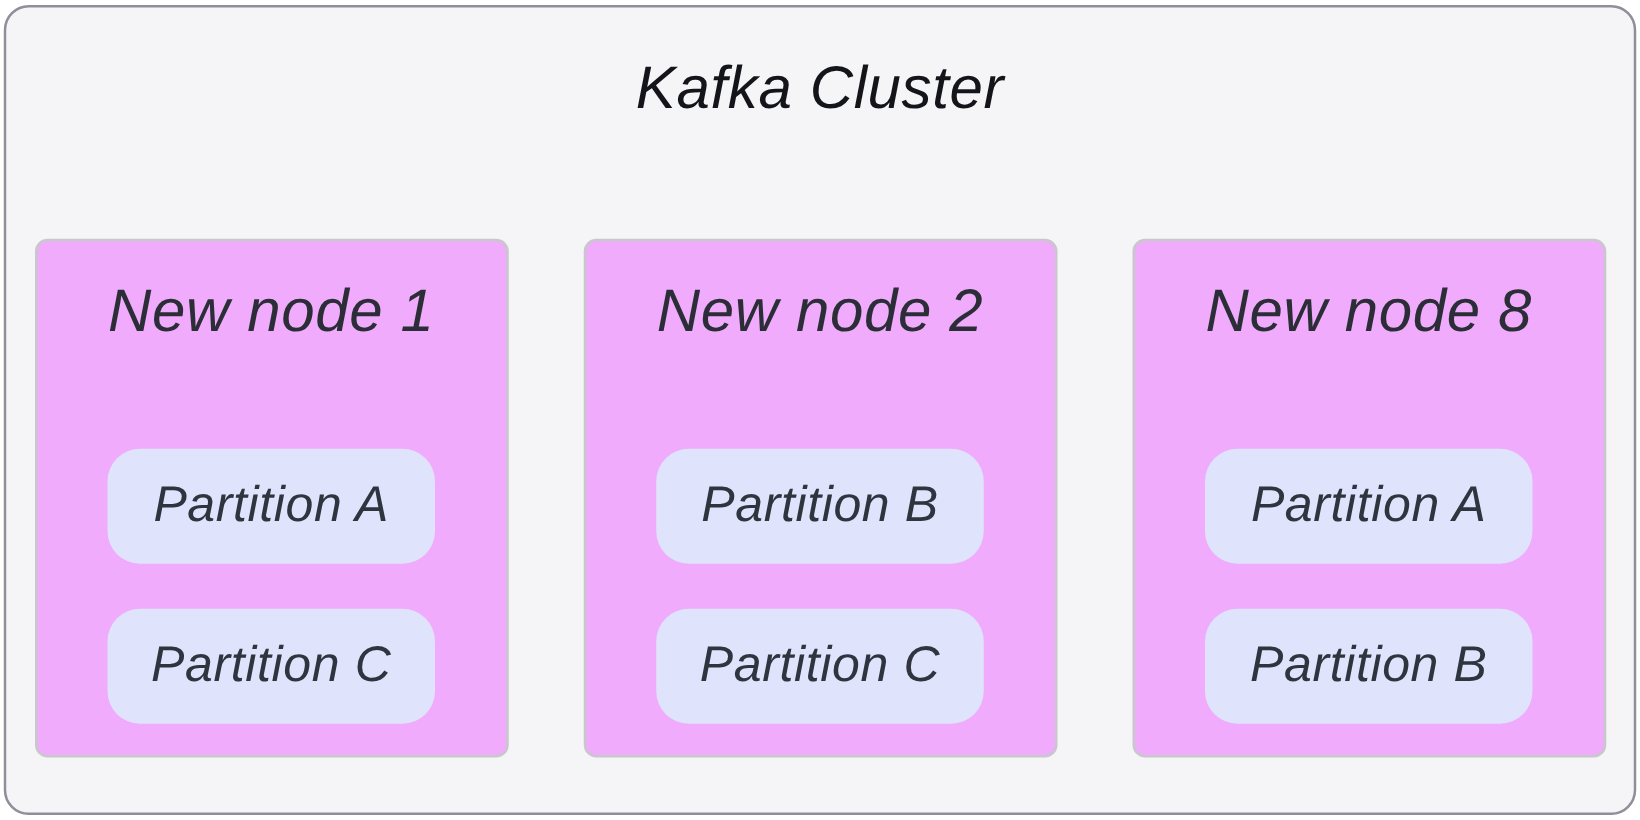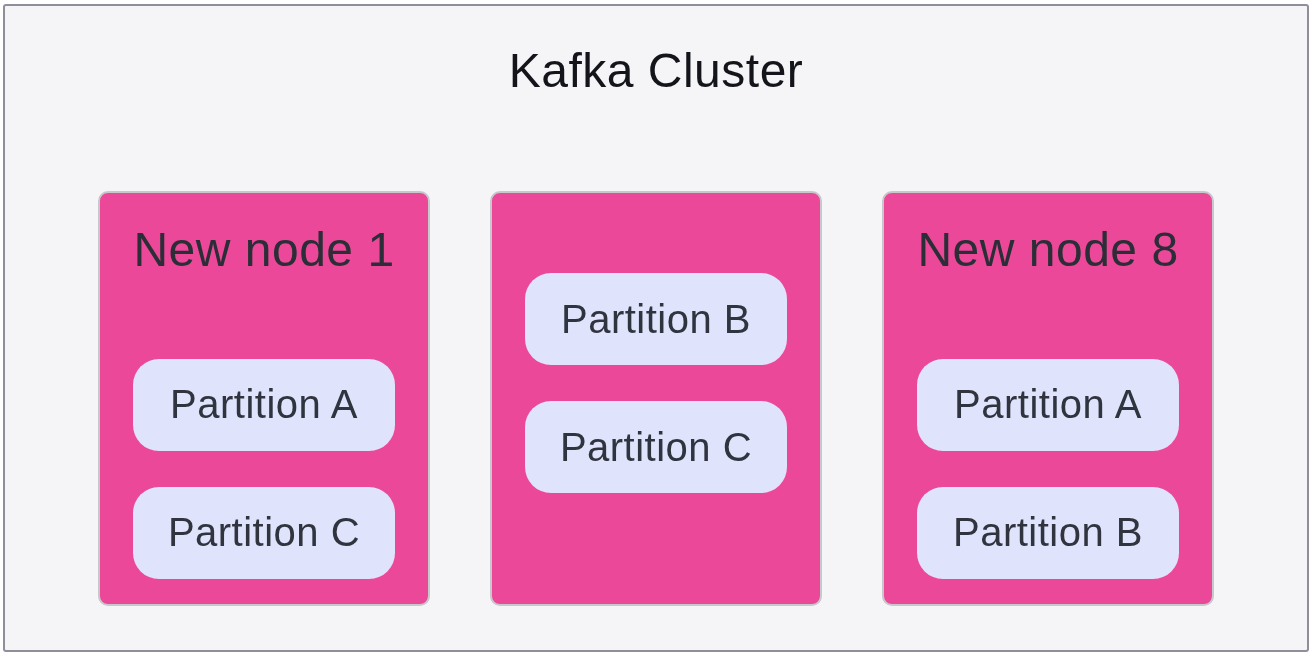--- a/index.html
+++ b/index.html
@@ -16,45 +16,46 @@
     overflow: hidden;
   }
   .cluster {
     position: absolute;
     left: 3px;
     top: 4px;
     right: 3px;
     bottom: 4px;
     background: #f5f5f7;
     border: 2.5px solid #8f8f9a;
-    border-radius: 3px;
+    border-radius: 20px;
     box-sizing: border-box;
+    font-style: italic;
   }
   .cluster-title {
     padding-top: 36px;
     text-align: center;
     font-size: 48px;
     line-height: 1.2;
     color: #14151a;
     letter-spacing: 0.5px;
   }
   .nodes-row {
     position: absolute;
     top: 185px;
     left: 0;
     right: 0;
     display: flex;
     justify-content: center;
     gap: 60px;
   }
   .node-card {
-    width: 332px;
+    width: 379px;
     height: 415px;
     box-sizing: border-box;
-    background: #ec4899;
+    background: #f0abfc;
     border: 2px solid #c7c7cc;
     border-radius: 10px;
     display: flex;
     flex-direction: column;
     align-items: center;
   }
   .node-title {
     margin-top: 28px;
     font-size: 48px;
     line-height: 1.2;
@@ -94,20 +95,21 @@
 
       <div class="node-card">
         <div class="node-title">New node 1</div>
         <div class="partitions">
           <div class="partition-pill">Partition A</div>
           <div class="partition-pill">Partition C</div>
         </div>
       </div>
 
       <div class="node-card">
+        <div class="node-title">New node 2</div>
         <div class="partitions">
           <div class="partition-pill">Partition B</div>
           <div class="partition-pill">Partition C</div>
         </div>
       </div>
 
       <div class="node-card">
         <div class="node-title">New node 8</div>
         <div class="partitions">
           <div class="partition-pill">Partition A</div>

